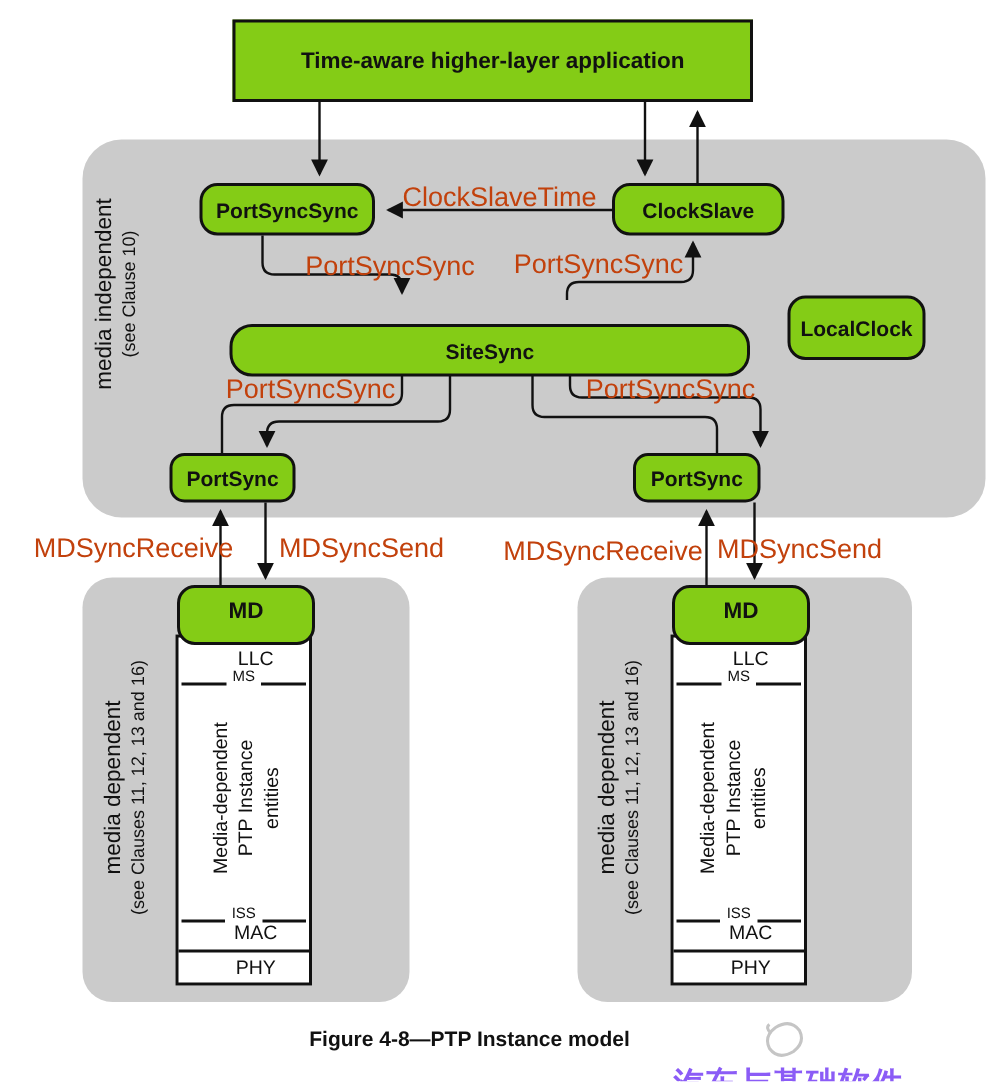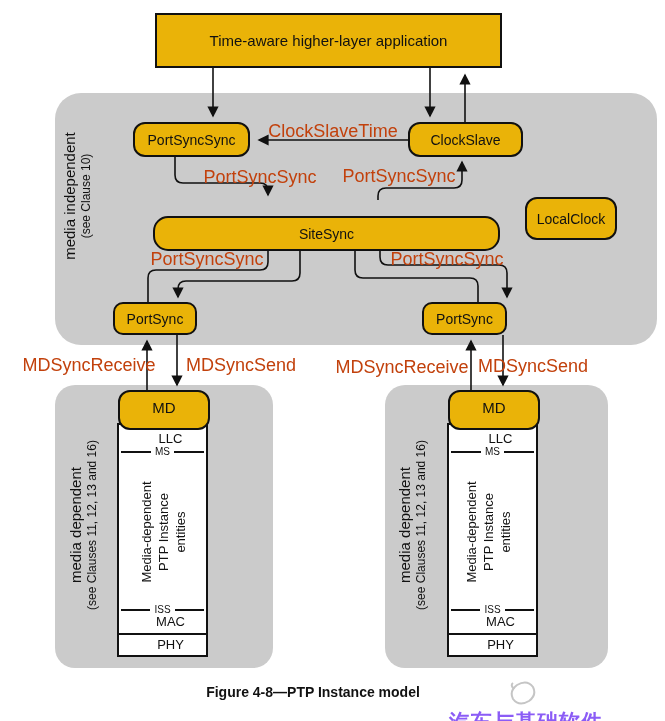--- a/index.html
+++ b/index.html
@@ -7,22 +7,22 @@
        font-family:"Liberation Sans",sans-serif;color:#111;}
   *{box-sizing:border-box;}
 
   .region{position:absolute;background:#cbcbcb;z-index:1;}
   #region-mi{left:55px;top:93px;width:602px;height:252px;border-radius:26px;}
   #region-mdl{left:55px;top:385px;width:218px;height:283px;border-radius:20px;}
   #region-mdr{left:385px;top:385px;width:223px;height:283px;border-radius:20px;}
 
   svg.arrows{position:absolute;left:0;top:0;z-index:2;}
 
-  .box{position:absolute;background:#eab308;border:2px solid #111;display:flex;
-       align-items:center;justify-content:center;font-weight:normal;font-size:14px;
+  .box{position:absolute;background:#84cc16;border:2px solid #111;display:flex;
+       align-items:center;justify-content:center;font-weight:bold;font-size:14px;
        z-index:3;text-align:center;}
   .rbox{border-radius:12px;}
   #app-box{left:155px;top:13px;width:347px;height:55px;font-size:15px;line-height:19px;}
   #clock-master{left:133px;top:122px;width:117px;height:35px;}
   #clock-slave{left:408px;top:122px;width:115px;height:35px;}
   #site-sync{left:153px;top:216px;width:347px;height:35px;border-radius:15px;}
   #local-clock{left:525px;top:197px;width:92px;height:43px;}
   #port-sync-l{left:113px;top:302px;width:84px;height:33px;border-radius:10px;}
   #port-sync-r{left:422px;top:302px;width:85px;height:33px;border-radius:10px;}
   #md-l{left:118px;top:390px;width:92px;height:40px;z-index:4;font-size:15px;padding-bottom:5px;}
@@ -38,21 +38,21 @@
   .rot .sub{font-size:12px;line-height:15px;}
   #rot-mi{left:2px;top:178px;width:150px;height:36px;}
   #rot-mdl{left:-17px;top:507px;width:200px;height:36px;}
   #rot-mdr{left:312px;top:507px;width:200px;height:36px;}
 
   .stack{position:absolute;width:91px;height:234px;background:#fff;border:2px solid #111;z-index:3;}
   #stack-l{left:117px;top:423px;}
   #stack-r{left:447px;top:423px;}
   .stack .srow{position:absolute;left:16px;right:0;text-align:center;font-size:13px;}
   .stack .llc{top:6px;}
-  .stack .divrow{position:absolute;left:0;right:0;display:flex;align-items:center;
+  .stack .divrow{position:absolute;left:0;right:0;display:flex;align-items:flex-end;
                  font-size:10px;padding:0 2px;}
   .stack .divrow .dl{flex:1;border-top:2px solid #111;height:0;}
   .stack .divrow .dt{padding:0 4px;}
   .stack .ms{top:21px;}
   .stack .iss{top:179px;}
   .stack .mac{top:189px;}
   .stack .hl{position:absolute;left:0;right:0;top:208px;border-top:2px solid #111;}
   .stack .phy{top:212px;}
   .midrot{position:absolute;z-index:3;width:150px;height:54px;display:flex;flex-direction:column;
           align-items:center;justify-content:center;transform:rotate(-90deg);

